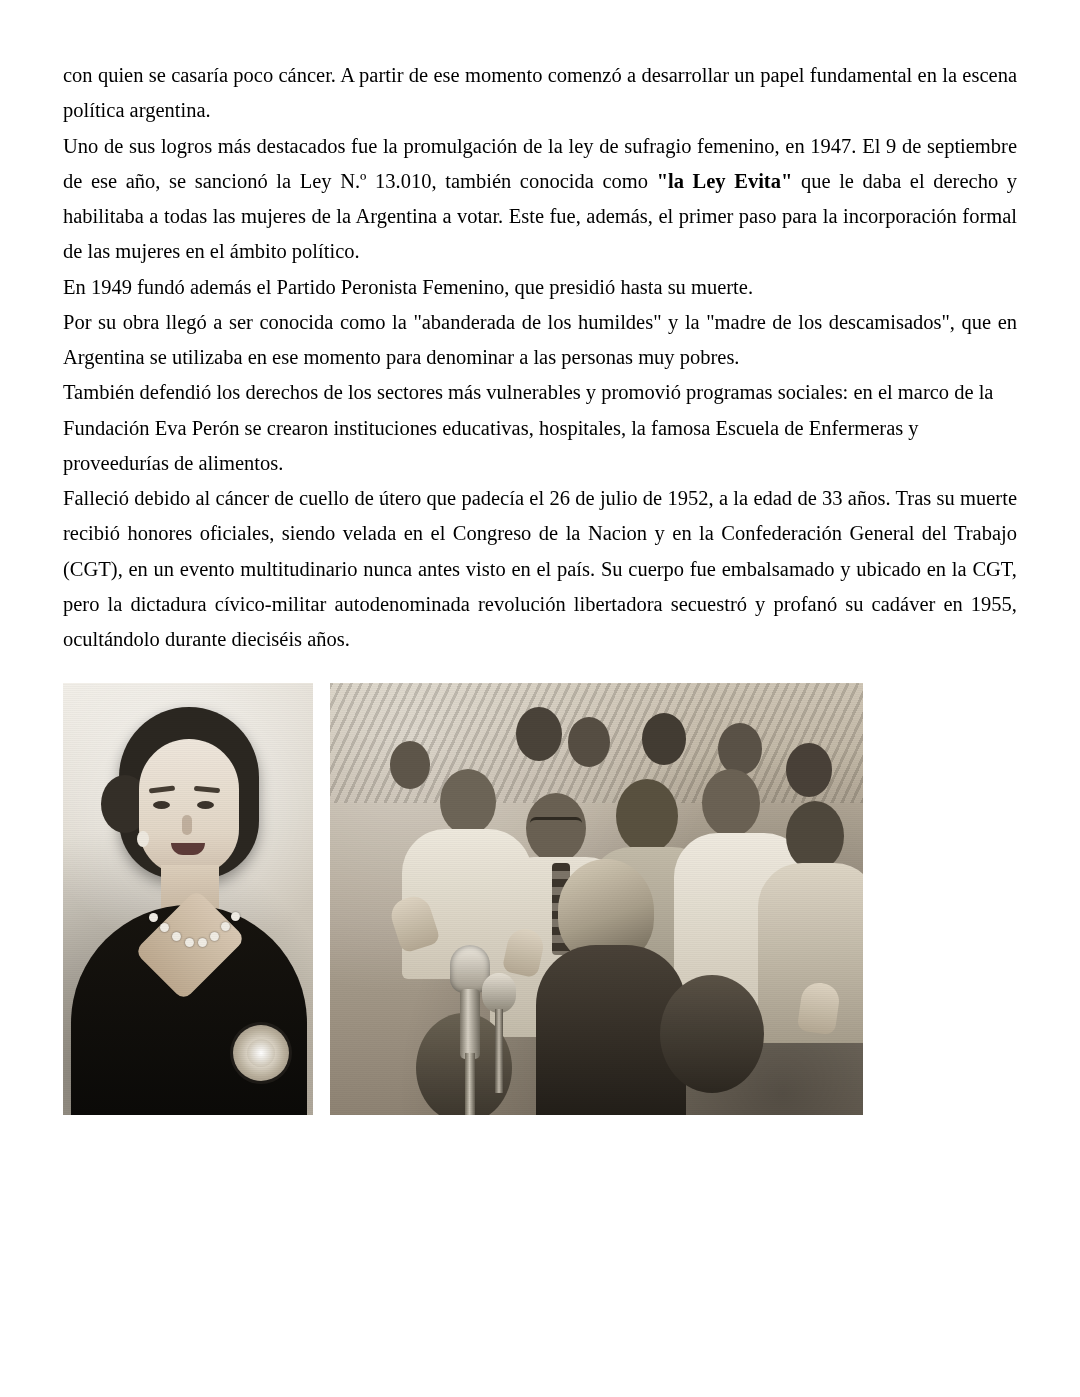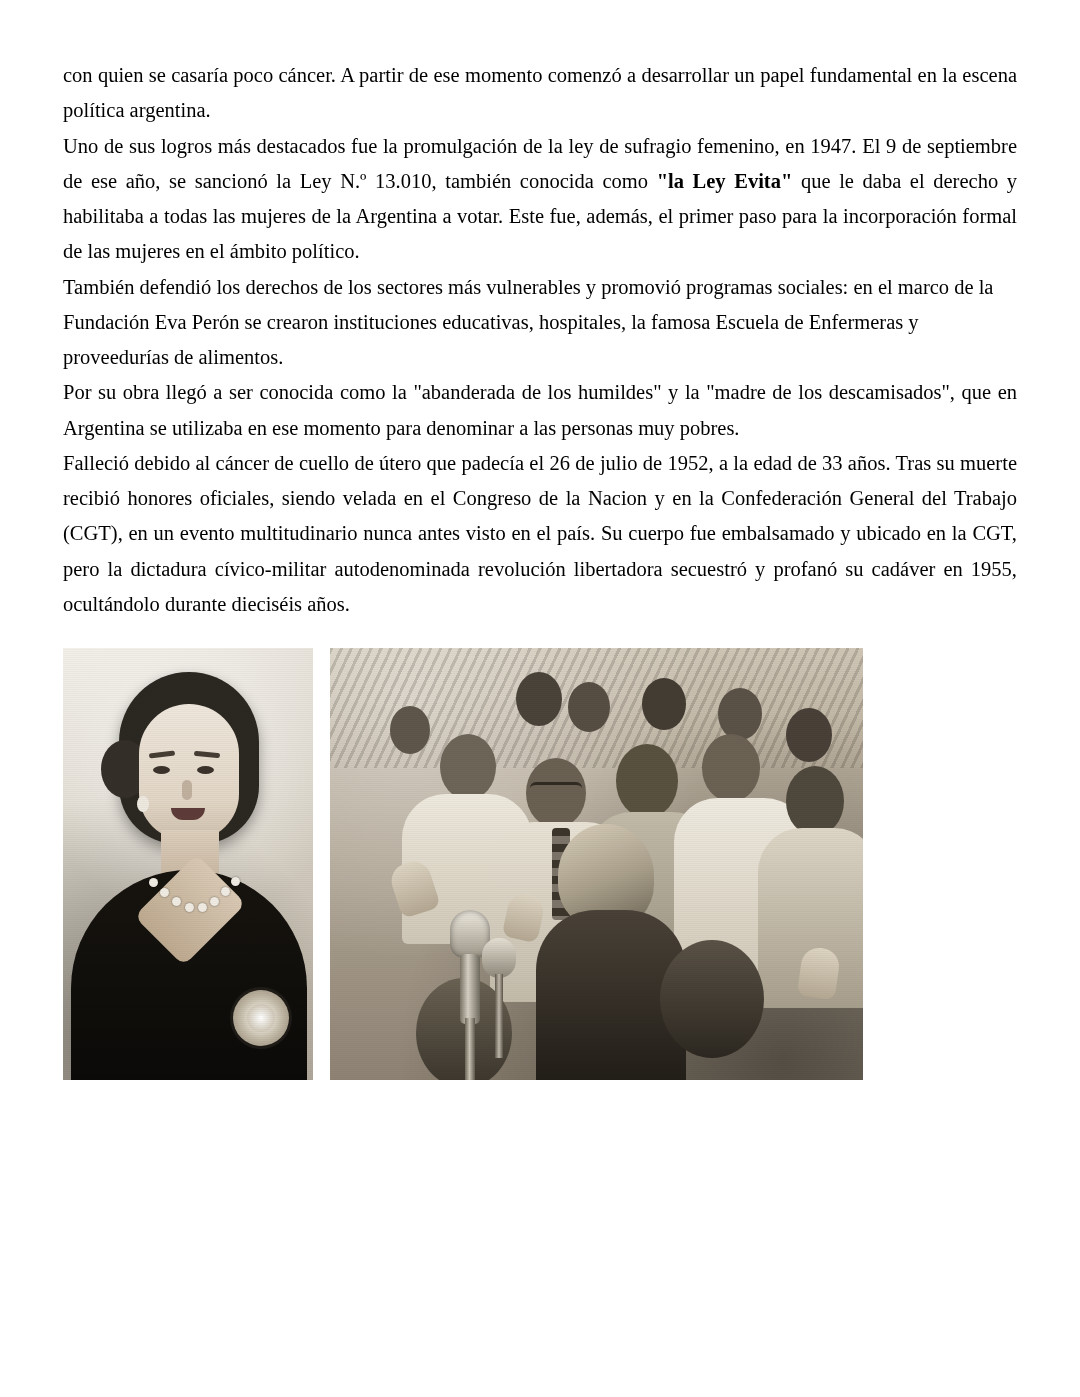--- a/index.html
+++ b/index.html
@@ -279,24 +279,25 @@
 </head>
 <body>
 
 <div class="page">
   <div class="doc-body">
 
     <p class="para">con quien se casaría poco cáncer. A partir de ese momento comenzó a desarrollar un papel fundamental en la escena política argentina.</p>
 
     <p class="para"><span>Uno de sus logros más destacados fue la promulgación de la ley de sufragio femenino, en 1947. El 9 de septiembre de ese año, se sancionó la Ley N.º 13.010, también conocida como </span><span class="bold">"la Ley Evita"</span><span> que le daba el derecho y habilitaba a todas las mujeres de la Argentina a votar. Este fue, además, el primer paso para la incorporación formal de las mujeres en el ámbito político.</span></p>
 
+    <p class="para nojust">En 1949 fundó además el Partido Peronista Femenino, que presidió hasta su muerte.</p>
+
+    <p class="para">Por su obra llegó a ser conocida como la "abanderada de los humildes" y la "madre de los descamisados", que en Argentina se utilizaba en ese momento para denominar a las personas muy pobres.</p>
 
     <p class="para nojust">También defendió los derechos de los sectores más vulnerables y promovió programas sociales: en el marco de la Fundación Eva Perón se crearon instituciones educativas, hospitales, la famosa Escuela de Enfermeras y proveedurías de alimentos.</p>
-
-    <p class="para">Por su obra llegó a ser conocida como la "abanderada de los humildes" y la "madre de los descamisados", que en Argentina se utilizaba en ese momento para denominar a las personas muy pobres.</p>
 
     <p class="para">Falleció debido al cáncer de cuello de útero que padecía el 26 de julio de 1952, a la edad de 33 años. Tras su muerte recibió honores oficiales, siendo velada en el Congreso de la Nacion y en la Confederación General del Trabajo (CGT), en un evento multitudinario nunca antes visto en el país. Su cuerpo fue embalsamado y ubicado en la CGT, pero la dictadura cívico-militar autodenominada revolución libertadora secuestró y profanó su cadáver en 1955, ocultándolo durante dieciséis años.</p>
 
     <div class="figures">
 
       <div class="figure fig-portrait">
         <div class="portrait-bg"></div>
         <div class="p-hair"></div>
         <div class="p-bun"></div>
         <div class="p-face"></div>

